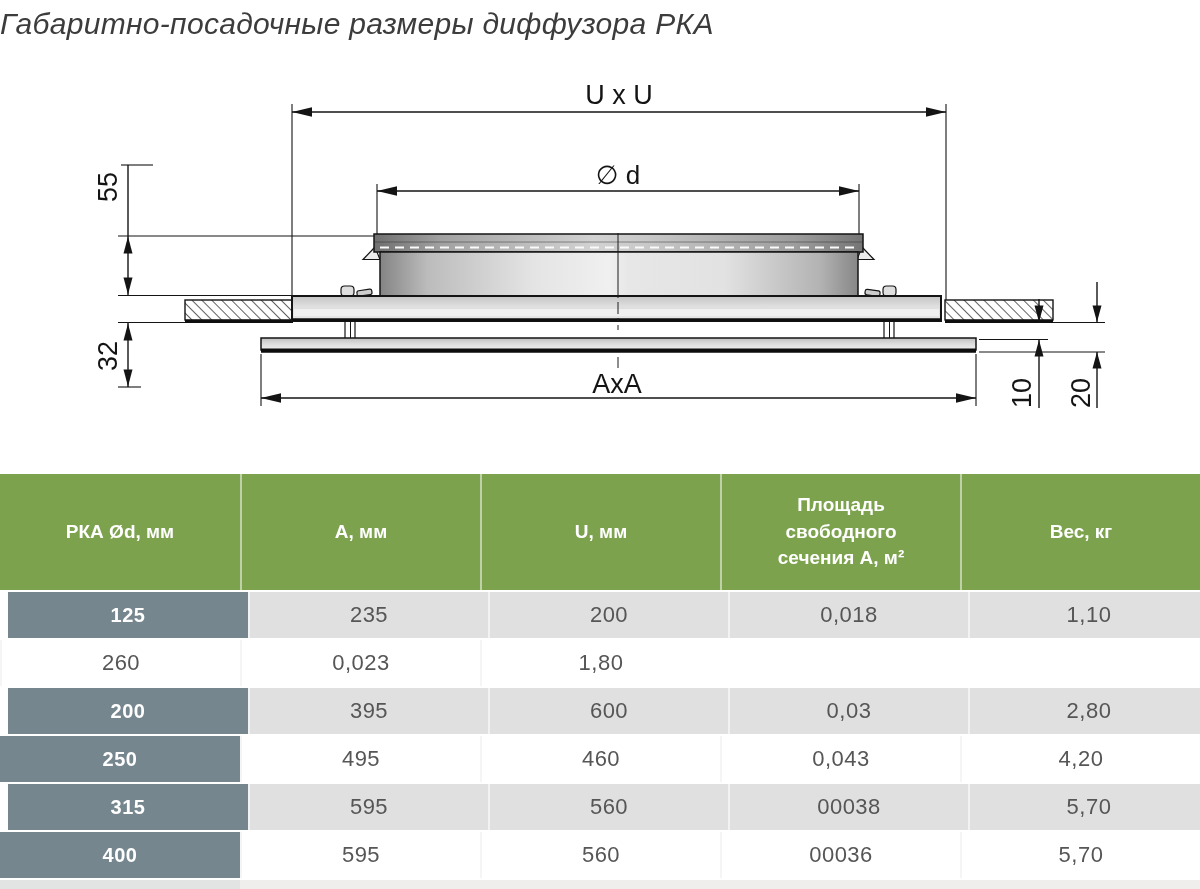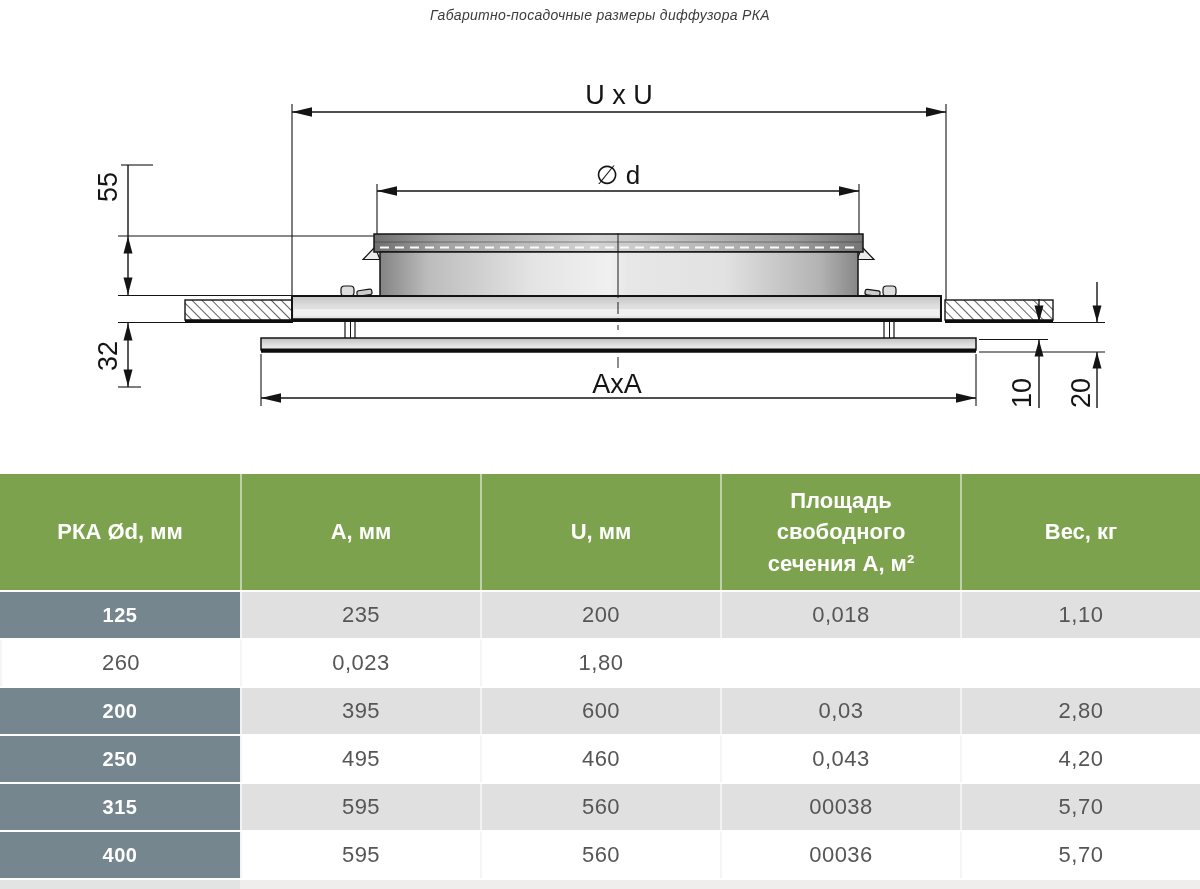--- a/index.html
+++ b/index.html
@@ -1,33 +1,33 @@
 <!DOCTYPE html>
 <html lang="ru" style="--header_green: #7CA24E; --row_slate: #75868E; --row_gray: #E0E0E0; --line_black: #141414;"><head>
 <meta charset="utf-8">
 <style>
   html,body{margin:0;padding:0;background:#fff;}
   #page{position:relative;width:1200px;height:889px;background:#fff;overflow:hidden;
         font-family:"Liberation Sans","DejaVu Sans",sans-serif;}
   
-  .title{position:absolute;top:7px;left:0;width:100%;text-align:center;
-         font-style:italic;font-size:14px;font-weight:500;color:#3c3c3c;letter-spacing:.3px;}
+  .title{position:absolute;top:7px;left:0;width:100%;
+         font-style:italic;font-size:30px;font-weight:500;color:#3c3c3c;letter-spacing:.3px;}
   
   svg.drawing{position:absolute;top:0;left:0;}
   svg text{font-family:"Liberation Sans","DejaVu Sans",sans-serif;fill:#141414;}
   
   .spec-table{position:absolute;top:474px;left:0;width:1200px;}
   .thead{display:grid;grid-template-columns:repeat(5,240px);height:116px;
          background:var(--header_green,#7CA24E);margin-bottom:2px;}
   .th{display:flex;align-items:center;justify-content:center;text-align:center;
-      color:#fff;font-size:22px;font-weight:600;line-height:1.42;padding:0 28px;
+      color:#fff;font-size:19px;font-weight:600;line-height:1.42;padding:0 28px;
       border-left:2px solid rgba(255,255,255,.5);}
   .th:first-child{border-left:none;}
   .trow{display:grid;grid-template-columns:repeat(5,240px);height:46px;margin-bottom:2px;}
-  .trow.gray{background:var(--row_gray,#E0E0E0);}
+  .trow.gray{background:var(--row_gray,#E0E0E0);margin-left:8px;}
   .trow.white{background:#ffffff;}
   .td,.td-first{display:flex;align-items:center;justify-content:center;}
   .td-first{background:var(--row_slate,#75868E);color:#fff;font-size:20px;font-weight:700;
             letter-spacing:.5px;}
   .td{font-size:22px;font-weight:300;color:#565656;letter-spacing:.5px;
       border-left:2px solid rgba(244,244,244,.9);}
   .bottom-strip{height:9px;background:linear-gradient(90deg,#e2e4e4 0 240px,#efeeec 240px 100%);}
 </style>
 </head>
 <body>

